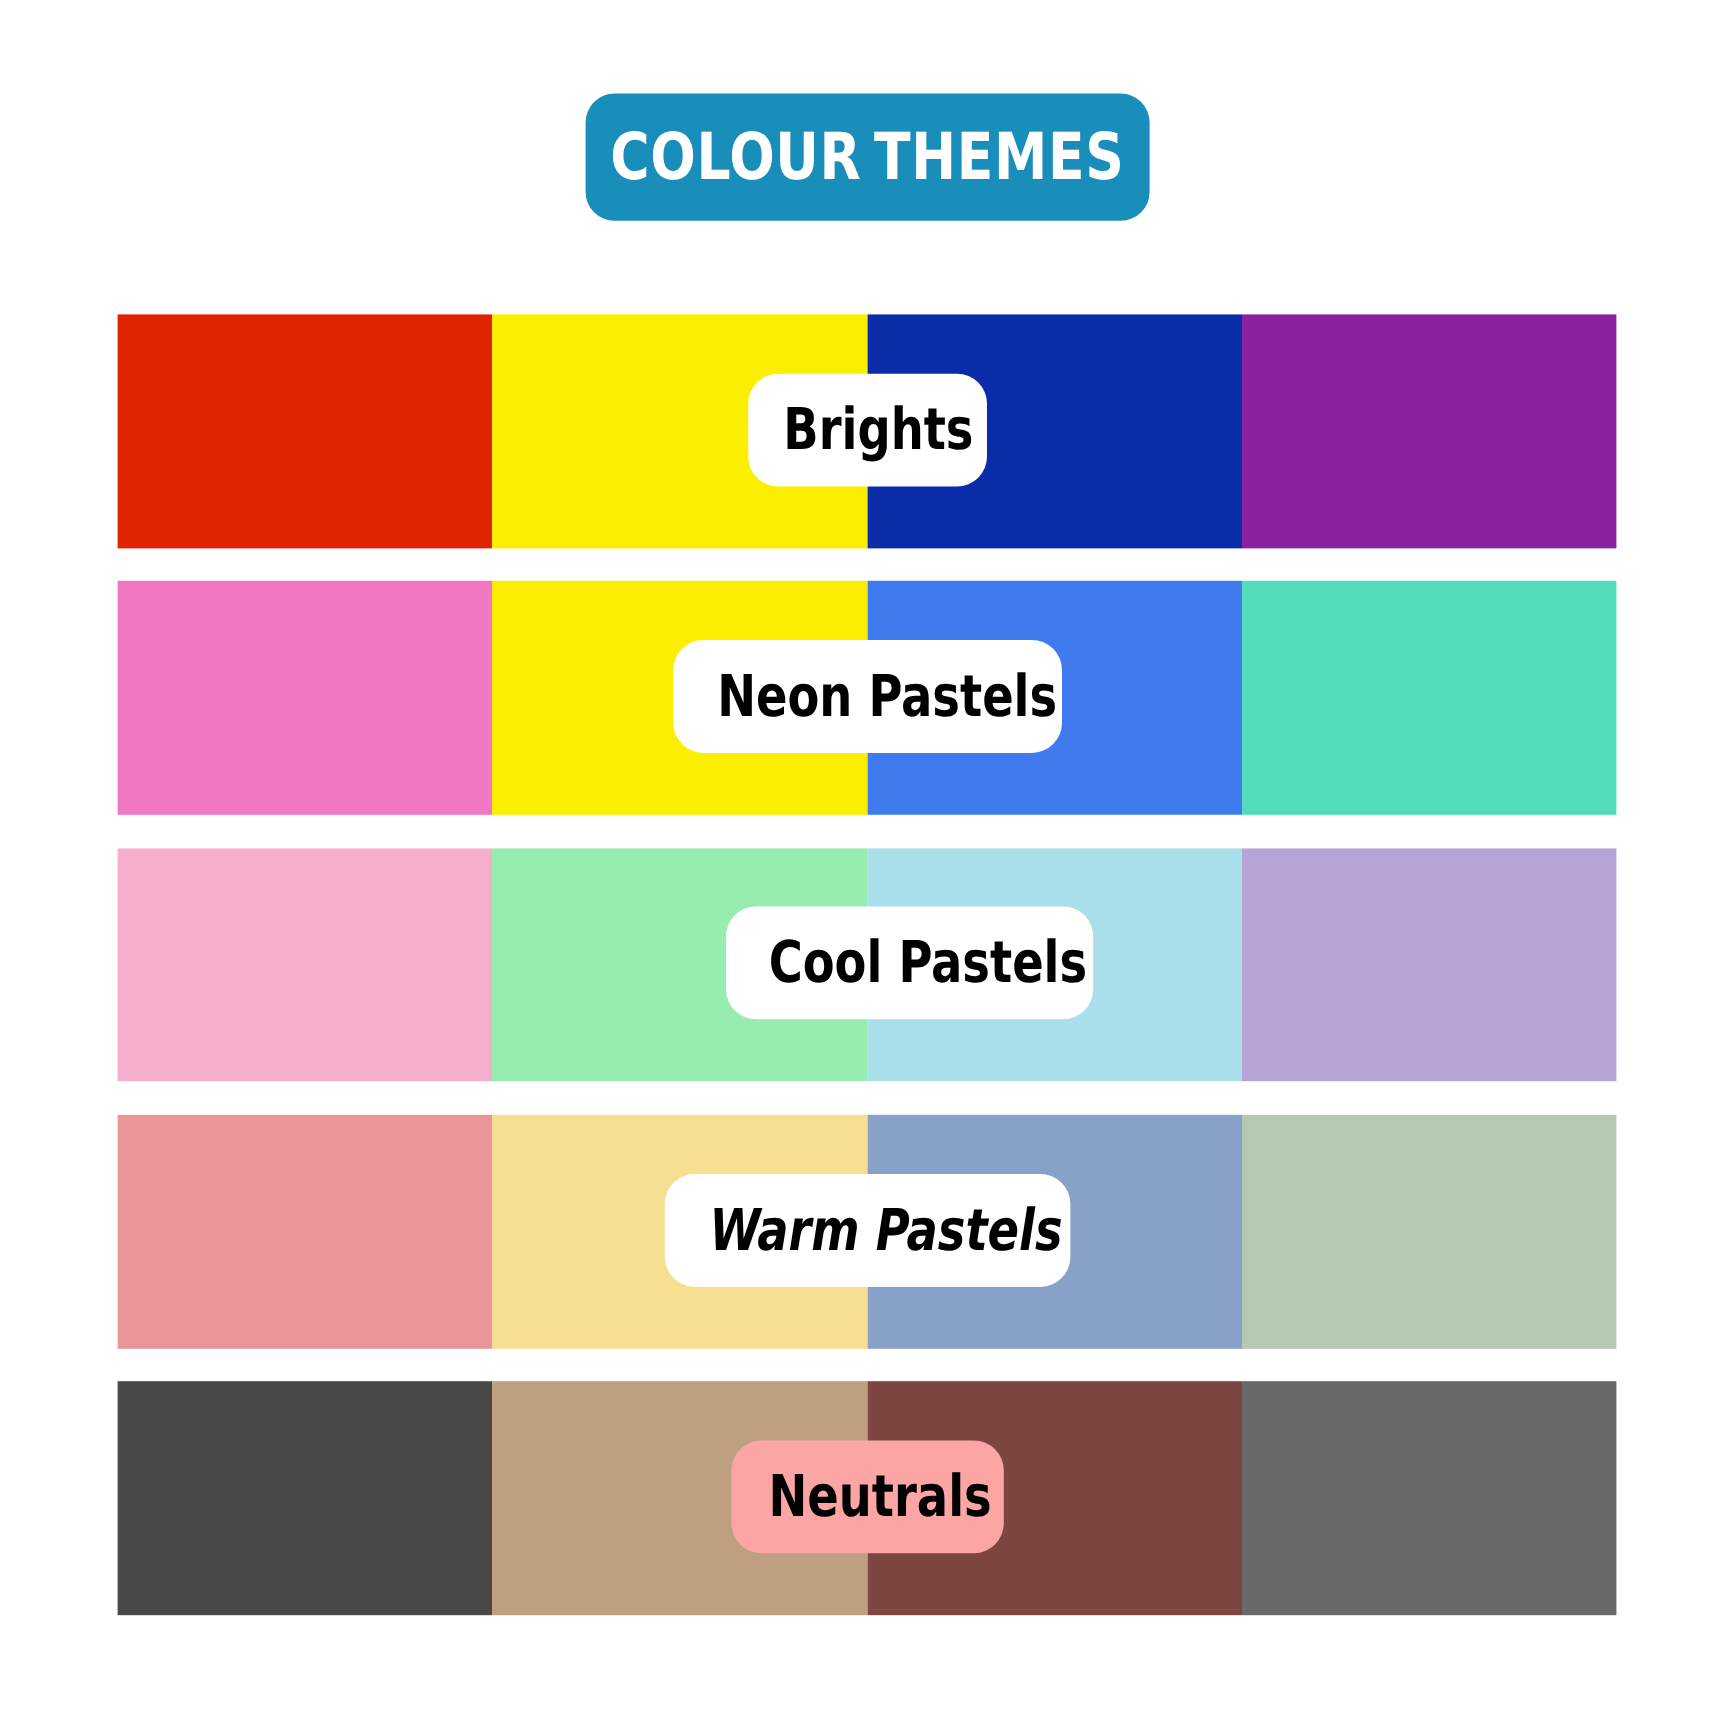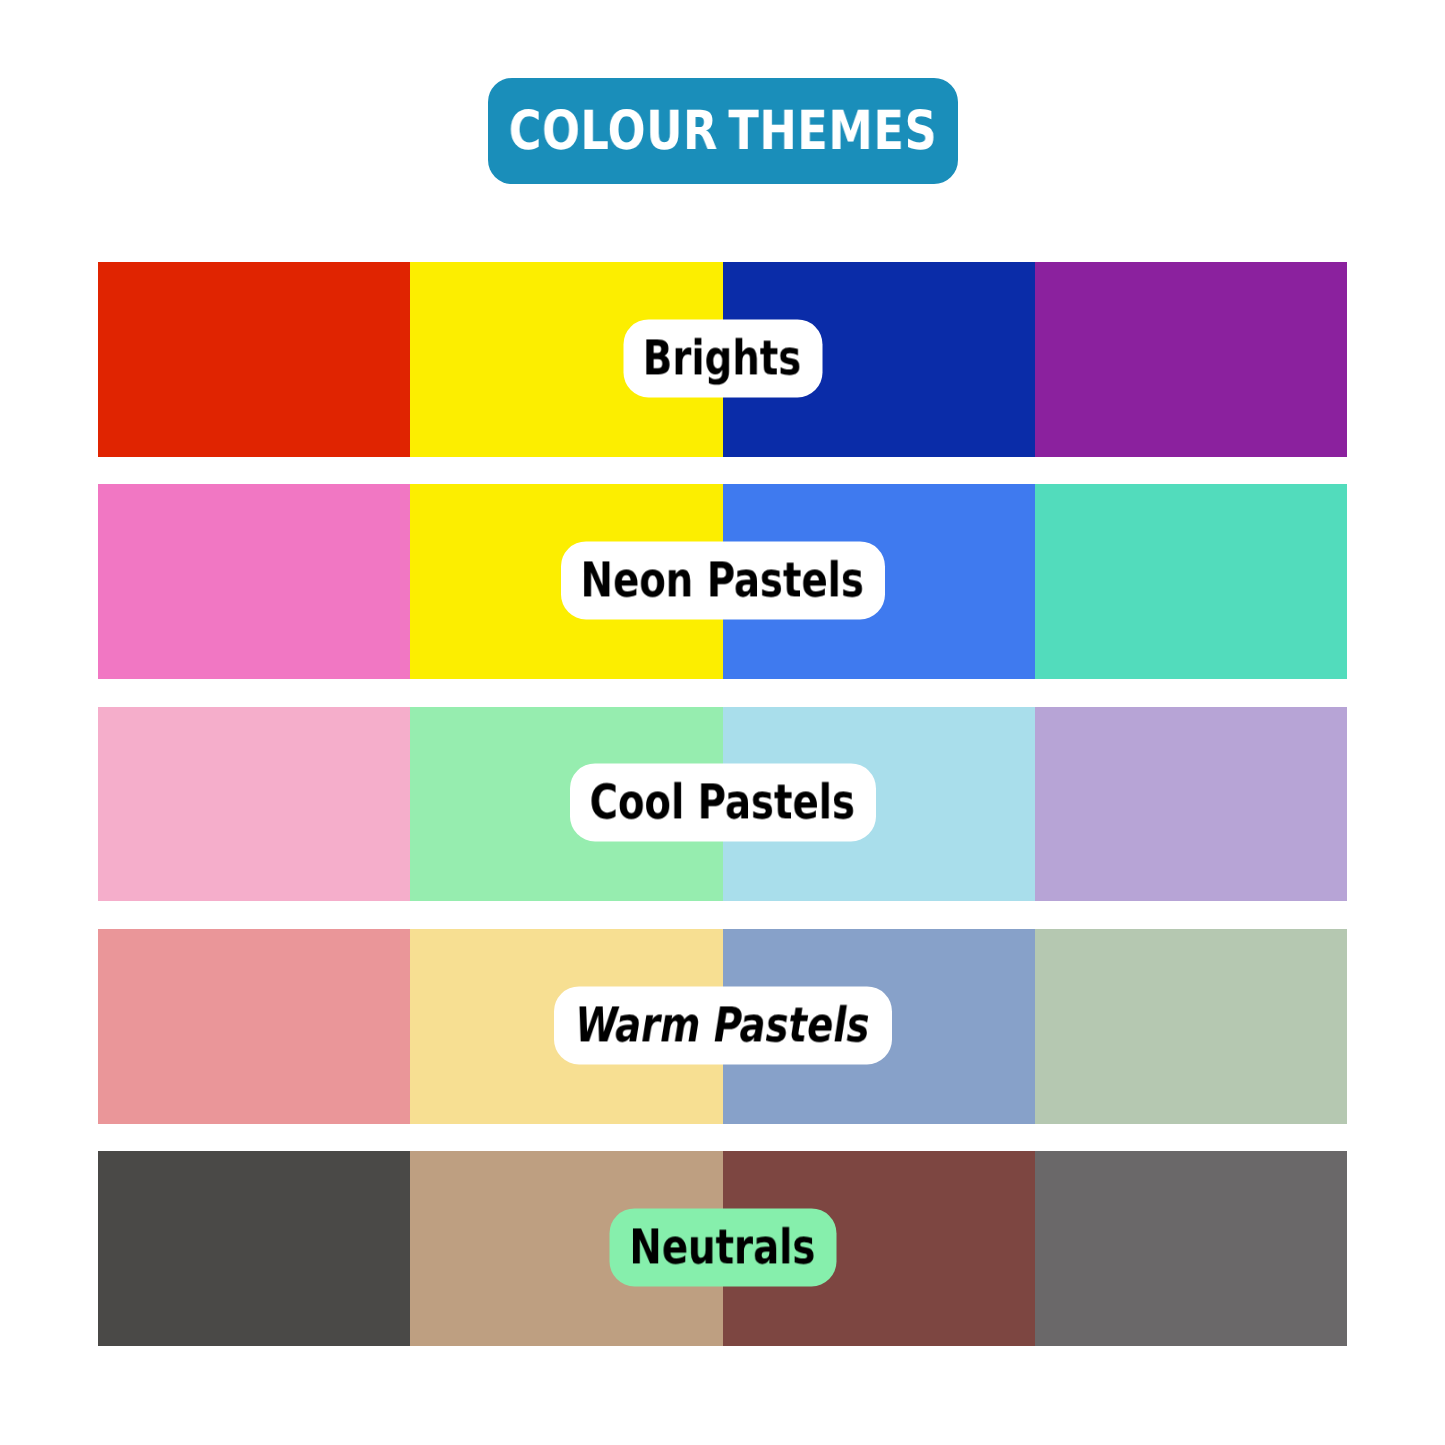--- a/index.html
+++ b/index.html
@@ -22,25 +22,25 @@
   .band{position:absolute;left:0;width:1249px;display:flex;}
   .band:nth-child(1){top:0px;height:195px;}
   .band:nth-child(2){top:222px;height:195px;border-radius:15px;}
   .band:nth-child(3){top:445px;height:194px;}
   .band:nth-child(4){top:667px;height:195px;}
   .band:nth-child(5){top:889px;height:195px;}
   .swatch{flex:1 1 0;height:100%;}
 
   
   .pill{position:absolute;left:50%;top:50%;transform:translate(-50%,calc(-50% - 1.6px));
-    background:#ffffff;border-radius:25px;height:78px;padding:0 20.5px;box-sizing:content-box;
-    display:flex;align-items:center;justify-content:center;}
+    background:#ffffff;border-radius:25px;height:94px;padding:0 20.5px;box-sizing:content-box;
+    display:flex;align-items:center;justify-content:flex-start;}
   .band:nth-child(1) .pill{width:158px;}
   .band:nth-child(2) .pill{width:283px;}
-  .band:nth-child(3) .pill{width:265px;}
+  .band:nth-child(3) .pill{width:265px;margin-left:35px;}
   .band:nth-child(4) .pill{width:297px;}
   .band:nth-child(5) .pill{width:186px;}
   .pill-text{color:#000000;font-family:"DejaVu Sans",sans-serif;font-stretch:condensed;
     font-weight:bold;font-size:48px;line-height:1;white-space:nowrap;display:inline-block;
     transform:scaleX(0.895);transform-origin:center;
     will-change:transform;backface-visibility:hidden;}
 </style>
 </head>
 <body style="background: rgb(255, 255, 255);">
 
@@ -90,19 +90,19 @@
       <div class="pill" style="background: rgb(255, 255, 255); width: 297px; font-style: italic;">
         <span class="pill-text" style="color: rgb(0, 0, 0);">Warm Pastels</span>
       </div>
     </div>
 
     <div class="band">
       <div class="swatch" style="background:#4A4947"></div>
       <div class="swatch" style="background:#BE9F81"></div>
       <div class="swatch" style="background:#7D4641"></div>
       <div class="swatch" style="background:#6A6869"></div>
-      <div class="pill" style="background: #86efac; width: 186px;">
+      <div class="pill" style="background: #fca5a5; width: 186px;">
         <span class="pill-text" style="color: rgb(0, 0, 0);">Neutrals</span>
       </div>
     </div>
   </div>
 
 </div>
 
 </body></html>

